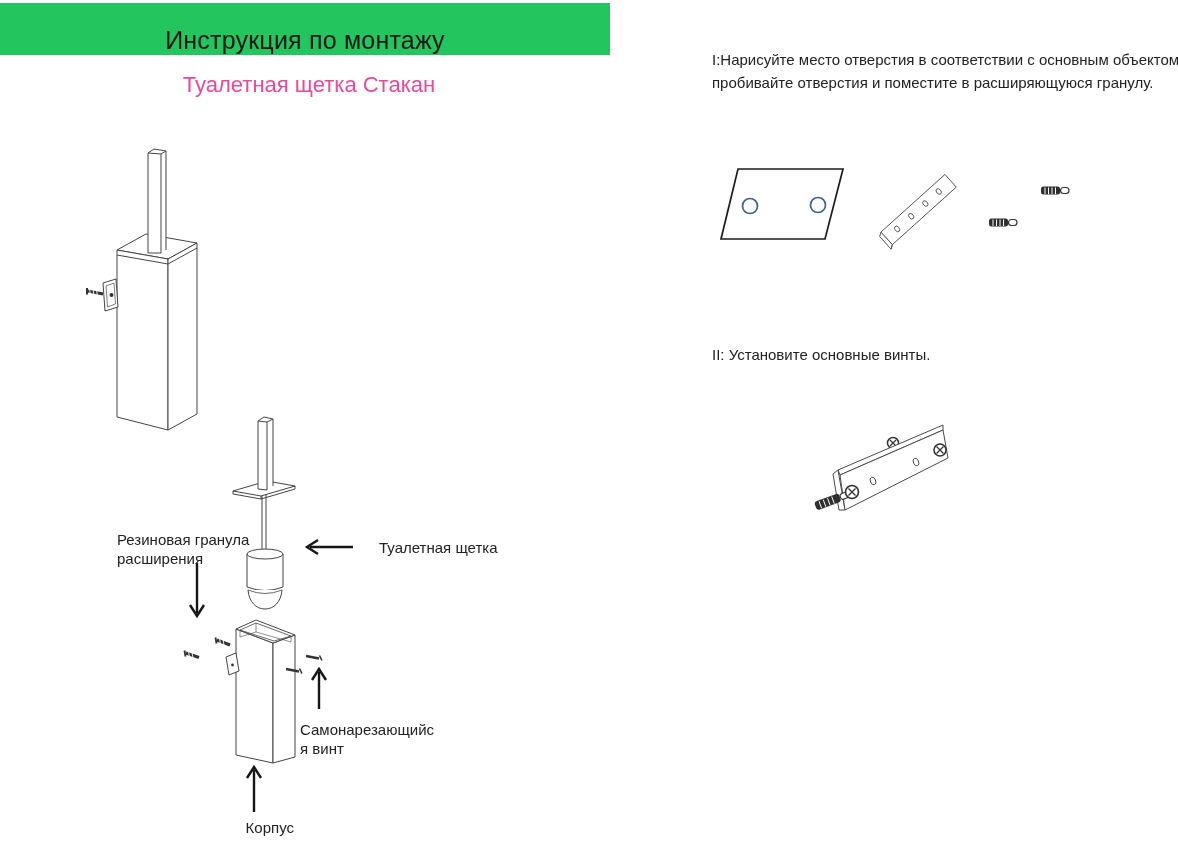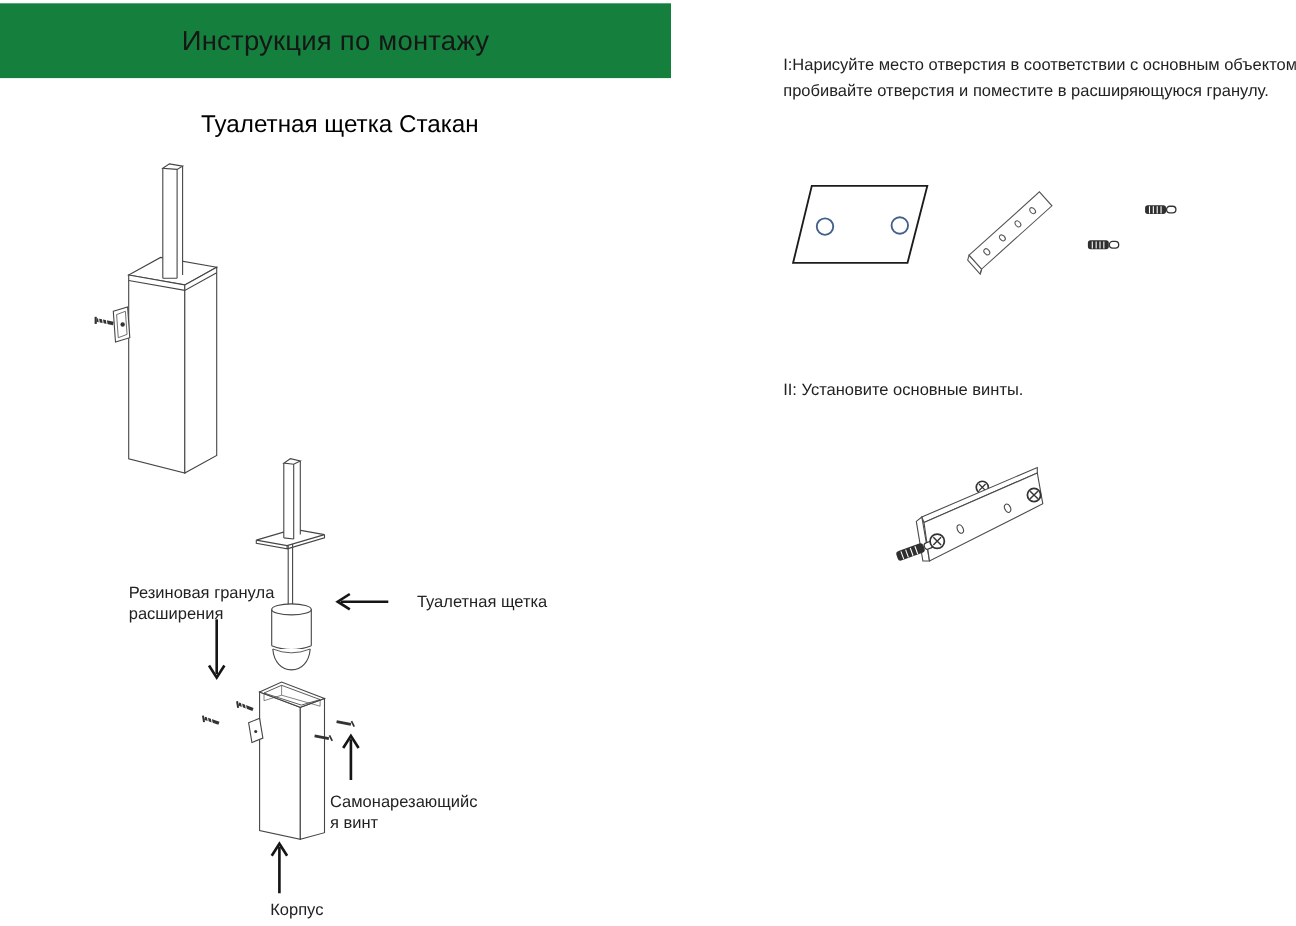--- a/index.html
+++ b/index.html
@@ -2,25 +2,25 @@
 <html><head>
 <meta charset="utf-8">
 <style>
   html,body{margin:0;padding:0;}
   body{
     width:1178px;height:842px;position:relative;background:#ffffff;
     font-family:"Liberation Sans", sans-serif;color:#1a1a1a;overflow:hidden;
   }
   .abs{position:absolute;}
   #header-bar{
-    left:0;top:3px;width:610px;height:68px;background:#15803d;
-    display:flex;align-items:center;justify-content:center;
+    left:0;top:3px;width:610px;height:52px;background:#22c55e;
+    display:flex;align-items:flex-end;justify-content:center;
   }
   #page-title{font-size:25px;letter-spacing:0.2px;color:#161616;}
-  #subtitle{left:0;top:72px;width:618px;text-align:center;font-size:22px;color:#000000;margin-top:28px;}
+  #subtitle{left:0;top:72px;width:618px;text-align:center;font-size:22px;color:#ec4899;}
   .note{font-size:15px;line-height:1.55;color:#222;}
   .lbl{font-size:15px;color:#222;line-height:1.25;}
   svg{display:block;}
   svg path, svg circle, svg ellipse{vector-effect:non-scaling-stroke;}
 </style>
 </head>
 <body>
 
 <div id="header-bar" class="abs">
   <span id="page-title">Инструкция по монтажу</span>

